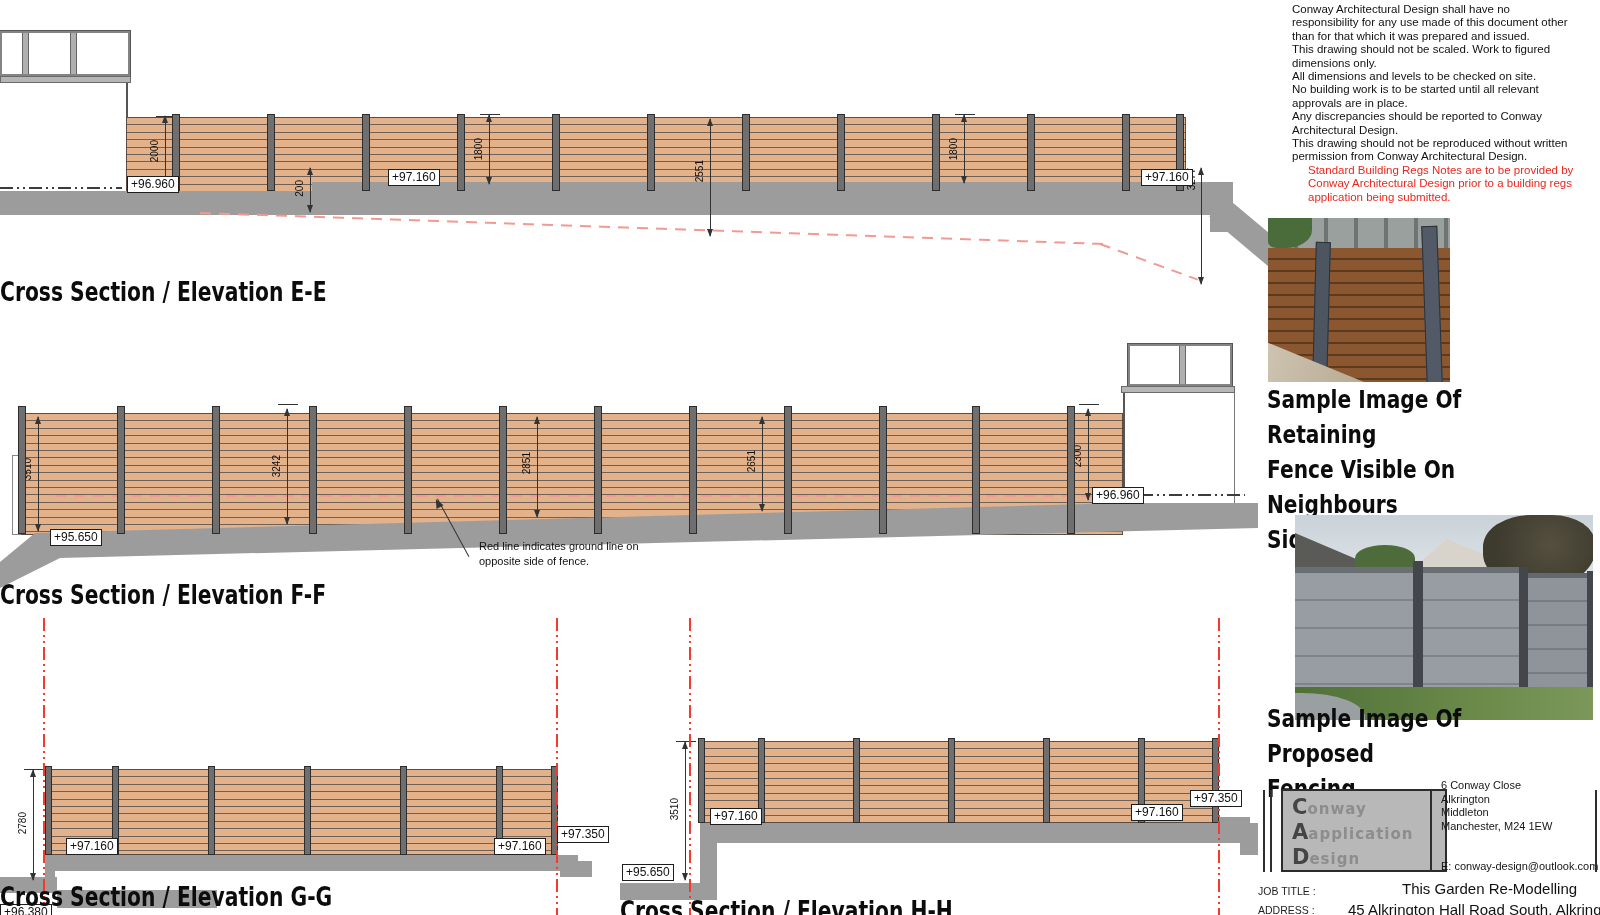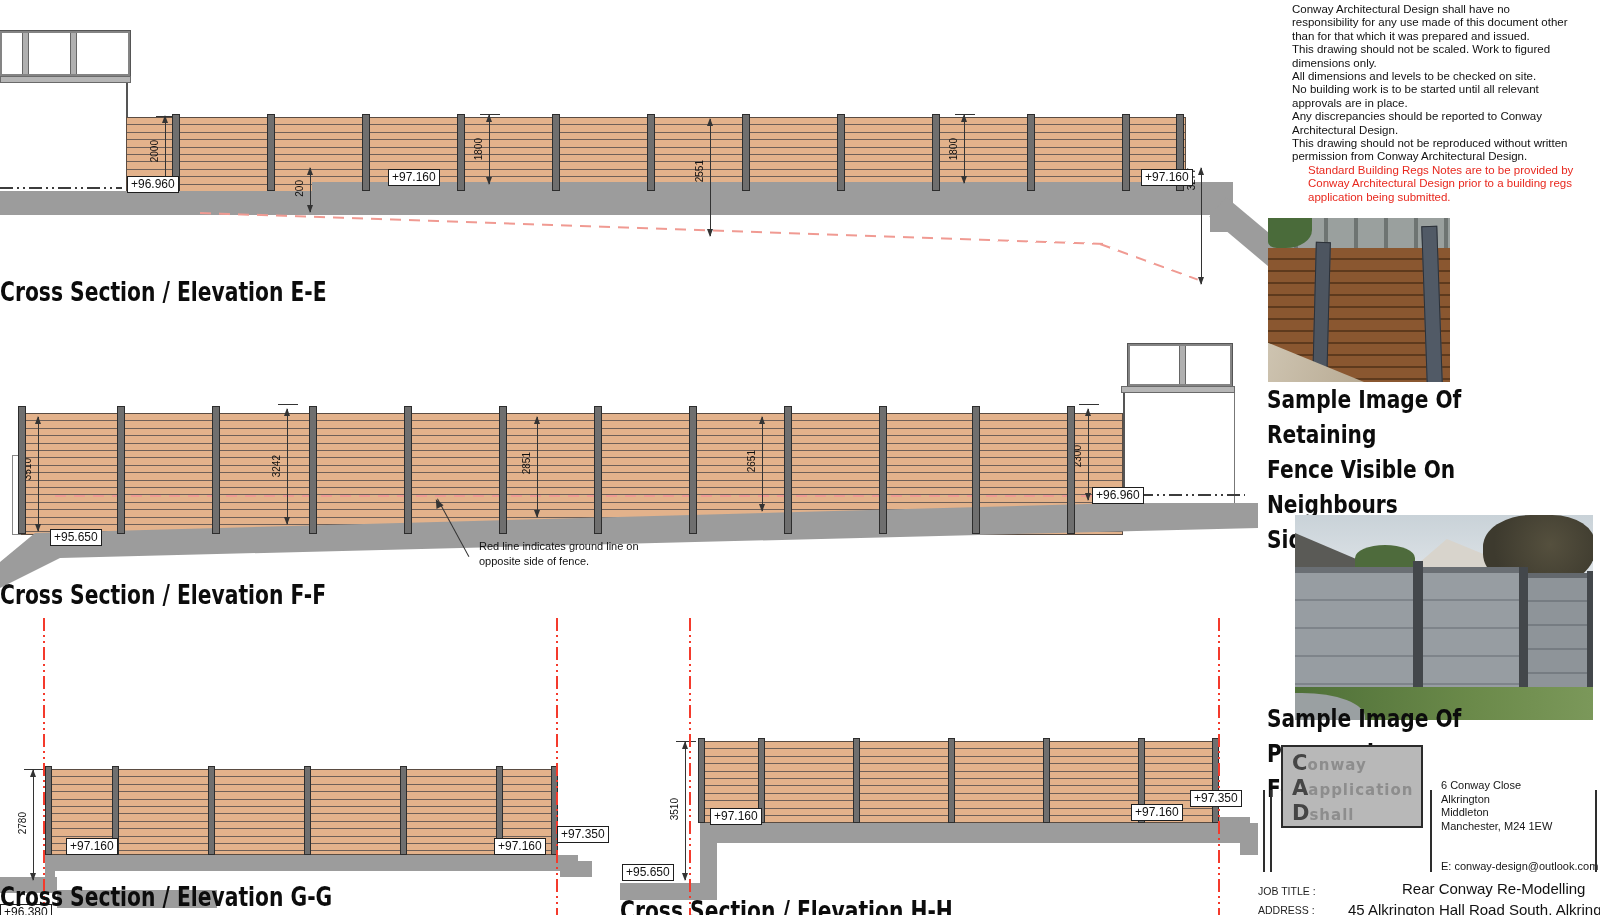--- a/index.html
+++ b/index.html
@@ -40,21 +40,21 @@
   .ann{position:absolute;font-size:11px;line-height:14.5px;white-space:pre-line;}
   
   .win{position:absolute;background:#fff;border:2px solid #848484;outline:1px solid #555;box-sizing:border-box;}
   .win i{position:absolute;top:0;bottom:0;width:5px;background:#b0b0b0;border-left:1px solid #666;border-right:1px solid #666;}
   .band{position:absolute;background:#b6b6b6;border:1px solid #6a6a6a;box-sizing:border-box;}
   .bldg{position:absolute;background:#fff;}
   
   .photo{position:absolute;overflow:hidden;}
   
   .tbv{position:absolute;width:2px;background:#2e2e2e;}
-  .logo{position:absolute;left:1281px;top:745px;width:142px;height:83px;background:#b8b8b8;
+  .logo{position:absolute;left:1281px;top:789px;width:166px;height:83px;background:#b8b8b8;
     border:2px solid #2b2b2b;box-sizing:border-box;padding:4px 16px 0 9px;}
   .logo .ll{height:25px;font-family:"DejaVu Sans",sans-serif;font-weight:800;color:#8d8d8d;
     font-size:15px;letter-spacing:1px;white-space:nowrap;}
   .logo .ll b{color:#454545;font-size:21px;letter-spacing:0;}
   .small{position:absolute;font-size:11px;line-height:13.5px;white-space:pre-line;color:#161616;}
   .lab{position:absolute;font-size:10.5px;color:#222;}
   .val{position:absolute;font-size:15px;color:#111;white-space:nowrap;}
 </style>
 </head>
 <body>
@@ -314,25 +314,25 @@
   <div style="position:absolute;left:0;top:178px;width:70px;height:27px;background:#9aa0a2;border-radius:0 90% 0 0"></div>
 </div>
 <div class="cap" style="left:1267px;top:702px">Sample Image Of Proposed
 Fencing</div>
 
 <div class="tbv" style="left:1263px;top:790px;height:82px"></div>
 <div class="tbv" style="left:1270px;top:790px;height:82px"></div>
 <div class="logo">
   <div class="ll"><b>C</b><span>onway</span></div>
   <div class="ll"><b>A</b><span>application</span></div>
-  <div class="ll"><b>D</b><span>shall</span></div>
+  <div class="ll"><b>D</b><span>esign</span></div>
 </div>
 <div class="tbv" style="left:1430px;top:790px;height:82px;width:1.5px"></div>
 <div class="small" style="left:1441px;top:779px">6 Conway Close
 Alkrington
 Middleton
 Manchester, M24 1EW</div>
 <div class="small" style="left:1441px;top:860px">E:  conway-design@outlook.com</div>
 <div class="tbv" style="left:1595px;top:790px;height:82px;width:1.5px"></div>
 <div class="lab" style="left:1258px;top:885px">JOB TITLE :</div>
-<div class="val" style="left:1402px;top:880px">Rear Conway Re-Modelling</div>
+<div class="val" style="left:1402px;top:880px">This Garden Re-Modelling</div>
 <div class="lab" style="left:1258px;top:904px">ADDRESS :</div>
 <div class="val" style="left:1348px;top:901px">45 Alkrington Hall Road South, Alkrington</div>
 
 </body></html>

